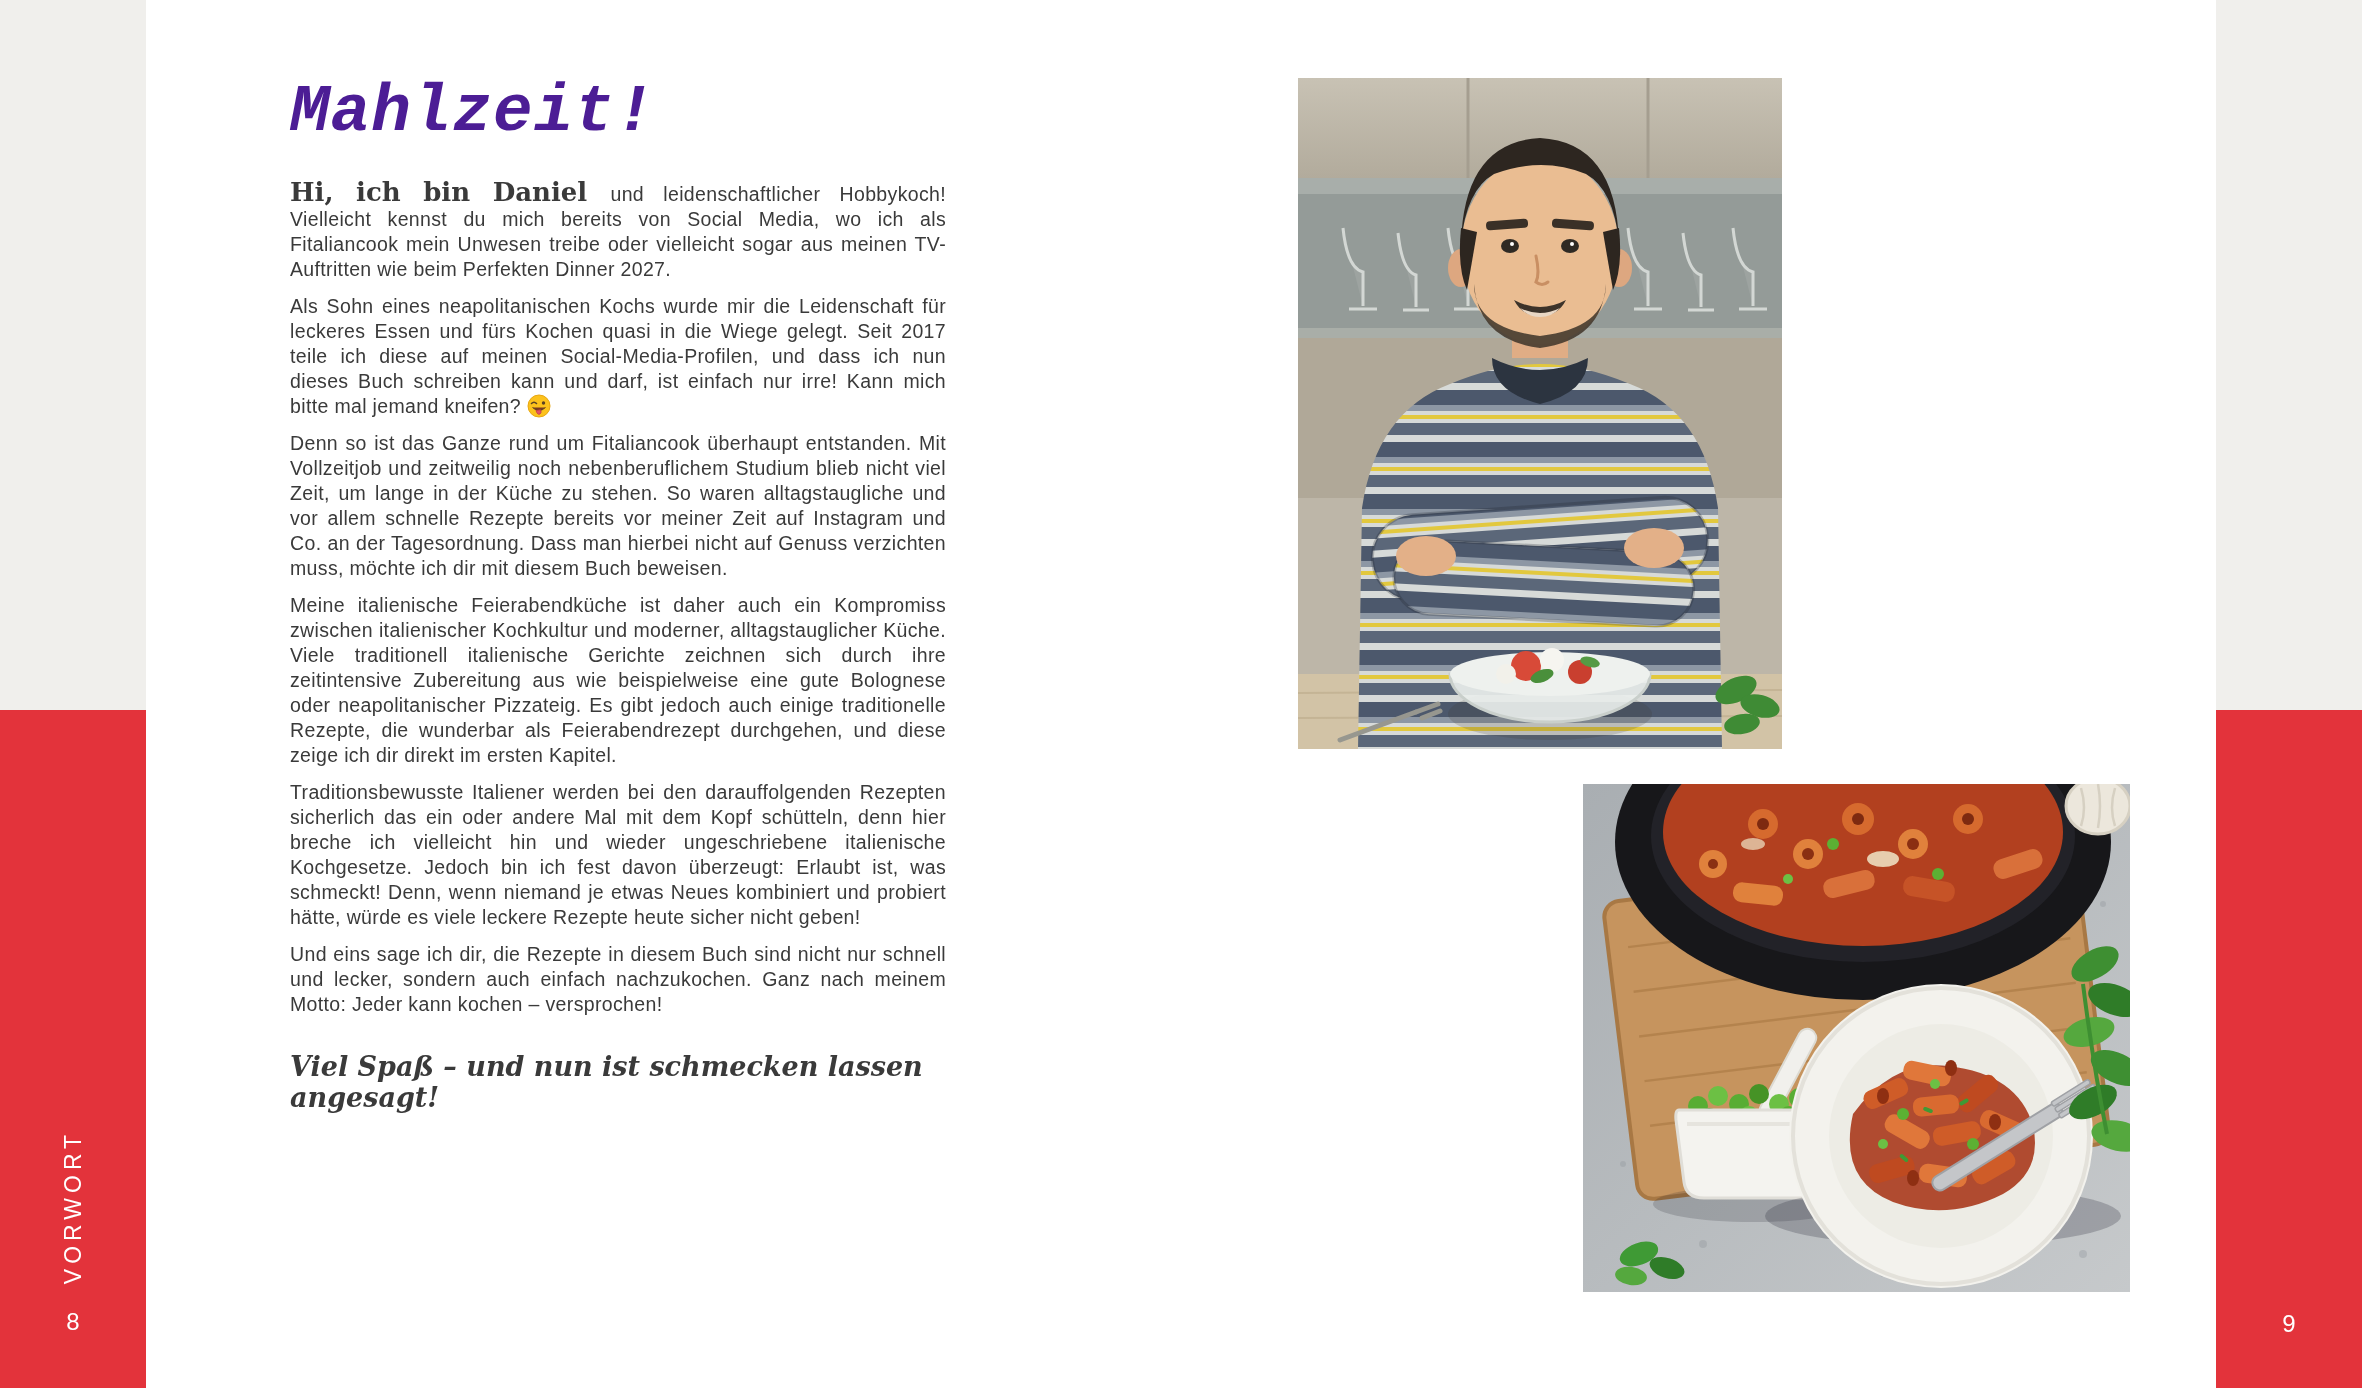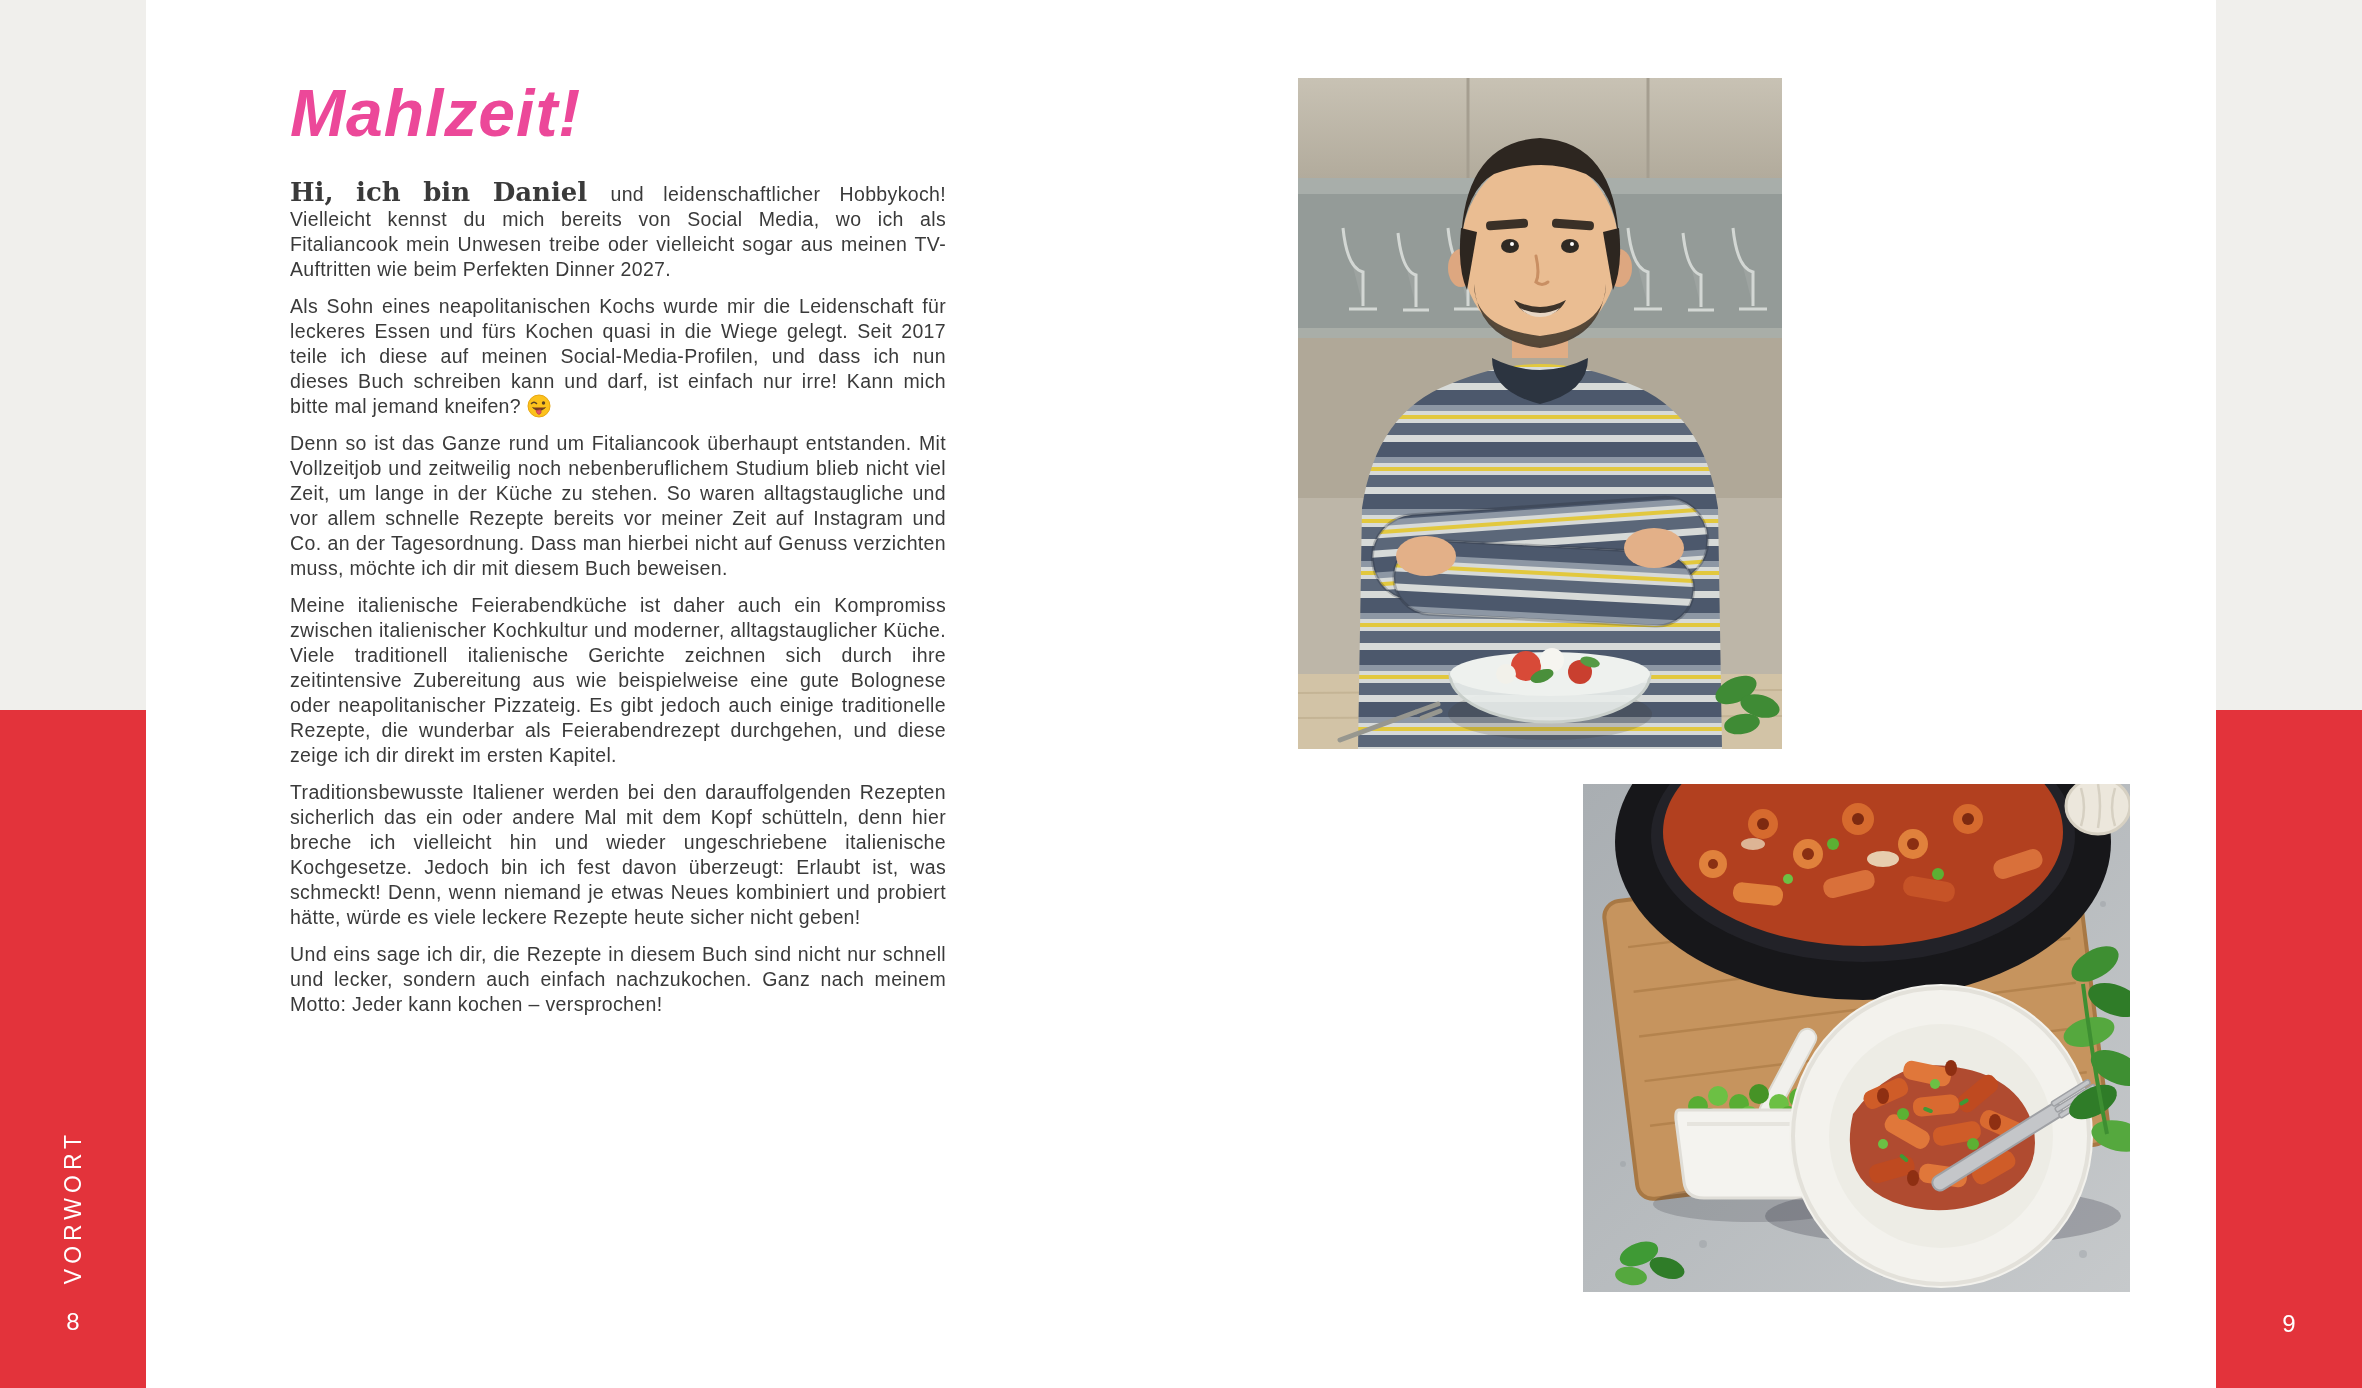--- a/index.html
+++ b/index.html
@@ -14,22 +14,22 @@
   .strip .red{position:relative;height:678px;background:#e3333b;}
 
   .vorwort{position:absolute;left:50%;top:497px;transform:translate(-50%,-50%) rotate(-90deg);
            white-space:nowrap;color:#ffffff;font-size:23px;letter-spacing:5px;font-weight:400;}
   .pagenum{position:absolute;left:50%;transform:translateX(-50%);color:#ffffff;font-size:24px;}
   .pagenum-left{top:598px;}
   .pagenum-right{top:600px;}
 
   
   .content{position:absolute;left:290px;top:80px;width:656px;}
-  .heading{font-family:Liberation Sans, sans-serif;font-style:italic;font-weight:700;
-           color:#ec4899;font-size:66px;line-height:1;margin:0 0 34px 0;letter-spacing:1px;}
+  .heading{font-family:Liberation Mono, monospace;font-style:italic;font-weight:700;
+           color:#4c1d95;font-size:66px;line-height:1;margin:0 0 34px 0;letter-spacing:1px;}
   .body-p{font-size:19.5px;line-height:25px;letter-spacing:0.35px;text-align:justify;
           margin:0 0 12px 0;}
   .lead{font-family:"DejaVu Serif",serif;font-weight:700;font-size:26px;
         letter-spacing:0;padding-right:4px;}
   .emoji{display:inline-block;width:24px;height:24px;vertical-align:-5px;}
   .closing{font-family:"DejaVu Serif",serif;font-style:italic;font-weight:700;
            font-size:27px;margin:34px 0 0 0;}
 
   
   .photo{position:absolute;overflow:hidden;}
@@ -71,20 +71,21 @@
           <path d="M5.5,13.5 q6.5,6 13,0" fill="#7a3b1e" stroke="#5a4224" stroke-width="1"></path>
           <path d="M9,16.5 q1.5,5 4,3.5 q2,-1.5 0.5,-4.2 z" fill="#e25563" stroke="#c13a48" stroke-width="0.8"></path>
         </svg>
       </span></p>
 
     <p class="body-p">Denn so ist das Ganze rund um Fitaliancook überhaupt entstanden. Mit Vollzeitjob und zeitweilig noch nebenberuflichem Studium blieb nicht viel Zeit, um lange in der Küche zu stehen. So waren alltagstaugliche und vor allem schnelle Rezepte bereits vor meiner Zeit auf Instagram und Co. an der Tagesordnung. Dass man hierbei nicht auf Genuss verzichten muss, möchte ich dir mit diesem Buch beweisen.</p>
     <p class="body-p">Meine italienische Feierabendküche ist daher auch ein Kompromiss zwischen italienischer Kochkultur und moderner, alltagstauglicher Küche. Viele traditionell italienische Gerichte zeichnen sich durch ihre zeitintensive Zubereitung aus wie beispielweise eine gute Bolognese oder neapolitanischer Pizzateig. Es gibt jedoch auch einige traditionelle Rezepte, die wunderbar als Feierabendrezept durchgehen, und diese zeige ich dir direkt im ersten Kapitel.</p>
     <p class="body-p">Traditionsbewusste Italiener werden bei den darauffolgenden Rezepten sicherlich das ein oder andere Mal mit dem Kopf schütteln, denn hier breche ich vielleicht hin und wieder ungeschriebene italienische Kochgesetze. Jedoch bin ich fest davon überzeugt: Erlaubt ist, was schmeckt! Denn, wenn niemand je etwas Neues kombiniert und probiert hätte, würde es viele leckere Rezepte heute sicher nicht geben!</p>
     <p class="body-p">Und eins sage ich dir, die Rezepte in diesem Buch sind nicht nur schnell und lecker, sondern auch einfach nachzukochen. Ganz nach meinem Motto: Jeder kann kochen – versprochen!</p>
 
+    <p class="closing">Viel Spaß – und nun ist schmecken lassen angesagt!</p>
 
   </div>
 
   <div class="photo photo-portrait">
     <svg viewBox="0 0 484 671" width="484" height="671" preserveAspectRatio="none">
       <defs>
         <linearGradient id="cab" x1="0" y1="0" x2="0" y2="1">
           <stop offset="0" stop-color="#c8c2b4"></stop>
             <stop offset="1" stop-color="#b2ab9c"></stop>
         </linearGradient>

